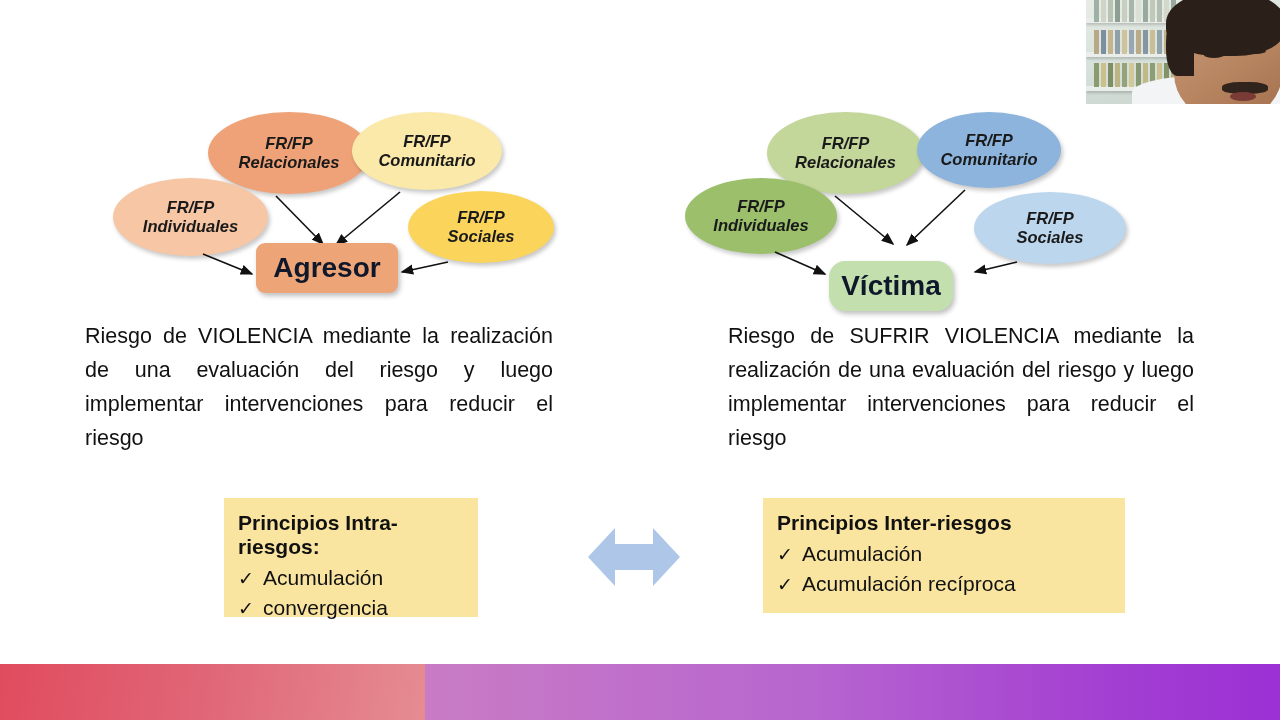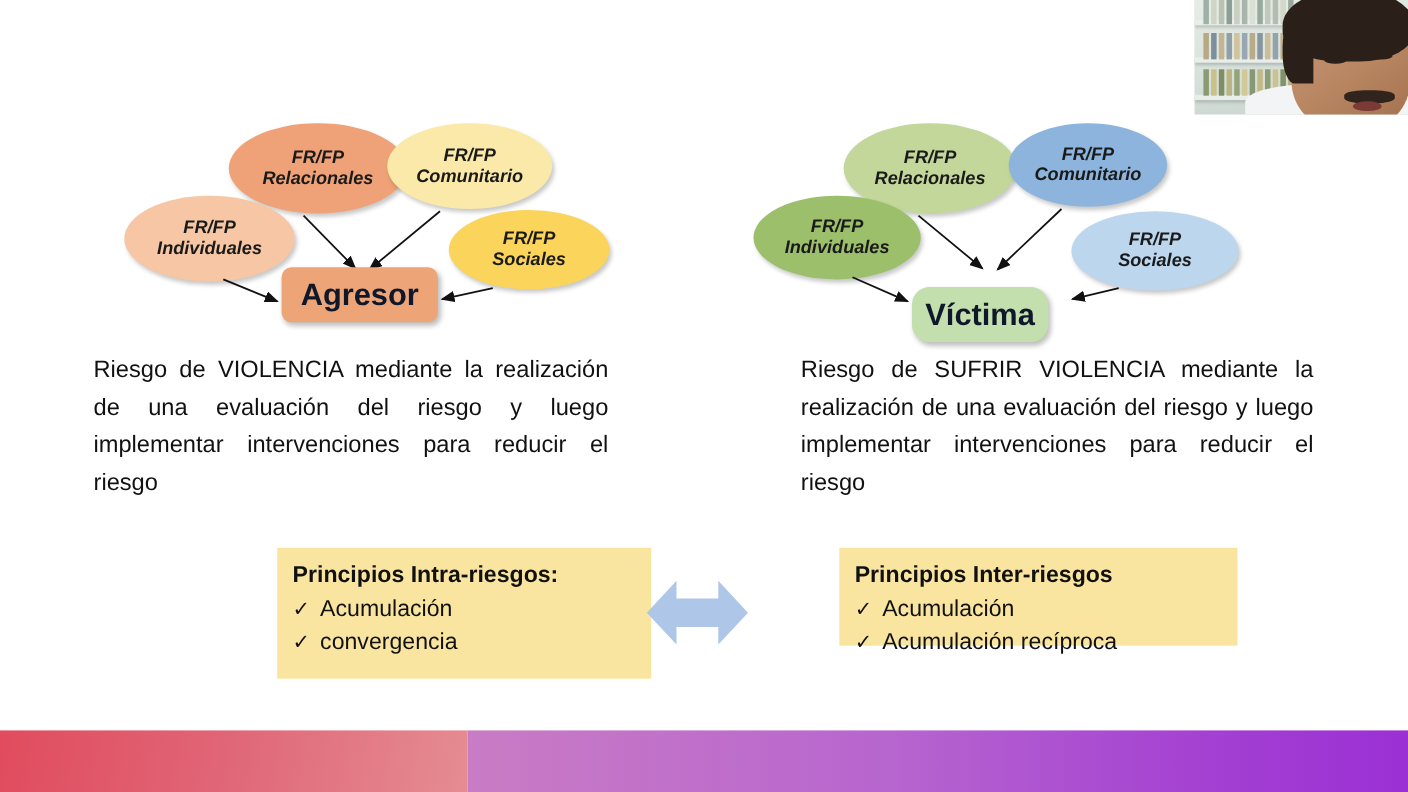--- a/index.html
+++ b/index.html
@@ -118,22 +118,22 @@
   #para-right { left: 728px; width: 466px; }
 
   
   .princ-box {
     position: absolute;
     top: 498px;
     background: #fae5a0;
     padding: 13px 16px 14px 14px;
     box-sizing: border-box;
   }
-  #princ-left  { left: 252px; width: 340px; height: 119px; }
-  #princ-right { left: 763px; width: 362px; height: 89px; }
+  #princ-left  { left: 224px; width: 254px; height: 119px; }
+  #princ-right { left: 763px; width: 362px; height: 115px; }
 
   .princ-title {
     font-weight: bold;
     font-size: 21px;
     color: #111111;
     margin-bottom: 4px;
   }
   .princ-item {
     font-size: 21px;
     color: #111111;

